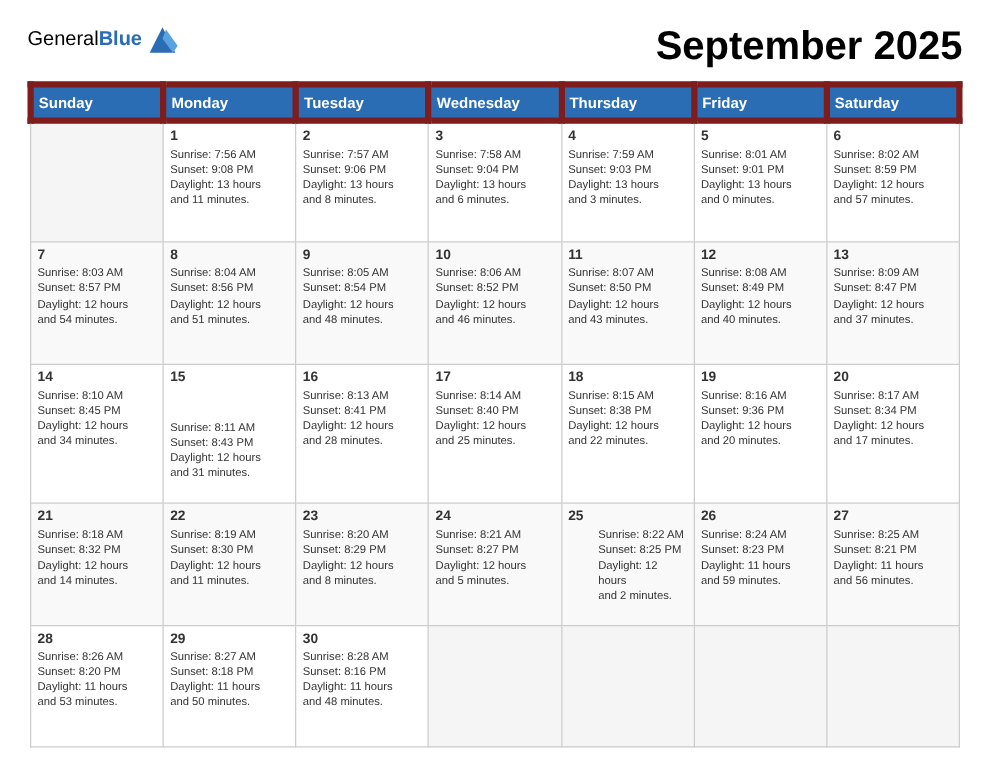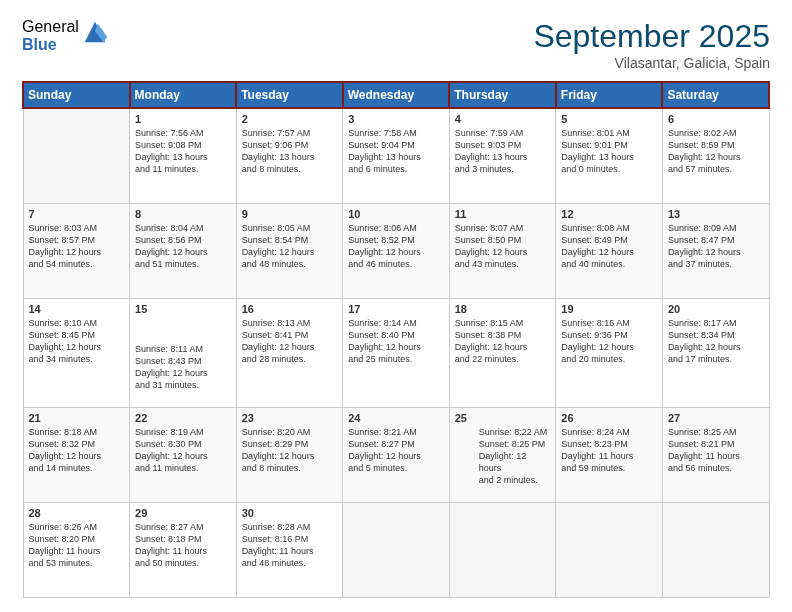--- a/index.html
+++ b/index.html
@@ -22,55 +22,55 @@
       justify-content: space-between;
       align-items: flex-start;
       margin-bottom: 10px;
     }
     .logo {
       display: flex;
       align-items: center;
     }
     .logo-text {
       display: flex;
-      flex-direction: column;
+      flex-direction: row;
       line-height: 1.1;
     }
     .logo-icon {
       width: 28px;
       height: 28px;
       margin-left: 2px;
       align-self: flex-start;
     }
     .title-block {
       text-align: right;
     }
     .calendar-title {
       font-size: 32px;
-      font-weight: normal;
-      color: #0c4a6e;
+      font-weight: bold;
+      color: #000000;
     }
     .calendar-subtitle {
       font-size: 14px;
       color: #555;
     }
     .calendar-table {
       width: 100%;
       border-collapse: collapse;
       flex: 1;
       table-layout: fixed;
     }
     .calendar-table th {
       background: #2a6db5;
       color: #fff;
       font-size: 12px;
       font-weight: bold;
       padding: 5px 4px;
       text-align: left;
-      border: 2px solid #7f1d1d;
+      border: 5px solid #7f1d1d;
     }
     .calendar-table td {
       border: 1px solid #ccc;
       vertical-align: top;
       padding: 4px 5px;
       font-size: 9.2px;
       color: #333;
       height: 85px;
       background: #fff;
     }
@@ -103,21 +103,20 @@
         <span>General</span>
         <span style="color:#2a6db5;font-size:16px;font-weight:bold;">Blue</span>
       </div>
       <svg class="logo-icon" viewBox="0 0 30 30">
         <polygon points="4,26 15,4 26,26" fill="#2a6db5"></polygon>
         <polygon points="15,14 24,26 28,20 18,6" fill="#5ba3e0"></polygon>
       </svg>
     </div>
     <div class="title-block">
       <div class="calendar-title">September 2025</div>
-      <div class="calendar-subtitle">Vilasantar, Galicia, Spain</div>
     </div>
   </div>
 
   <table class="calendar-table">
     <thead>
       <tr>
       <th>Sunday</th>
           <th>Monday</th>
           <th>Tuesday</th>
           <th>Wednesday</th>

